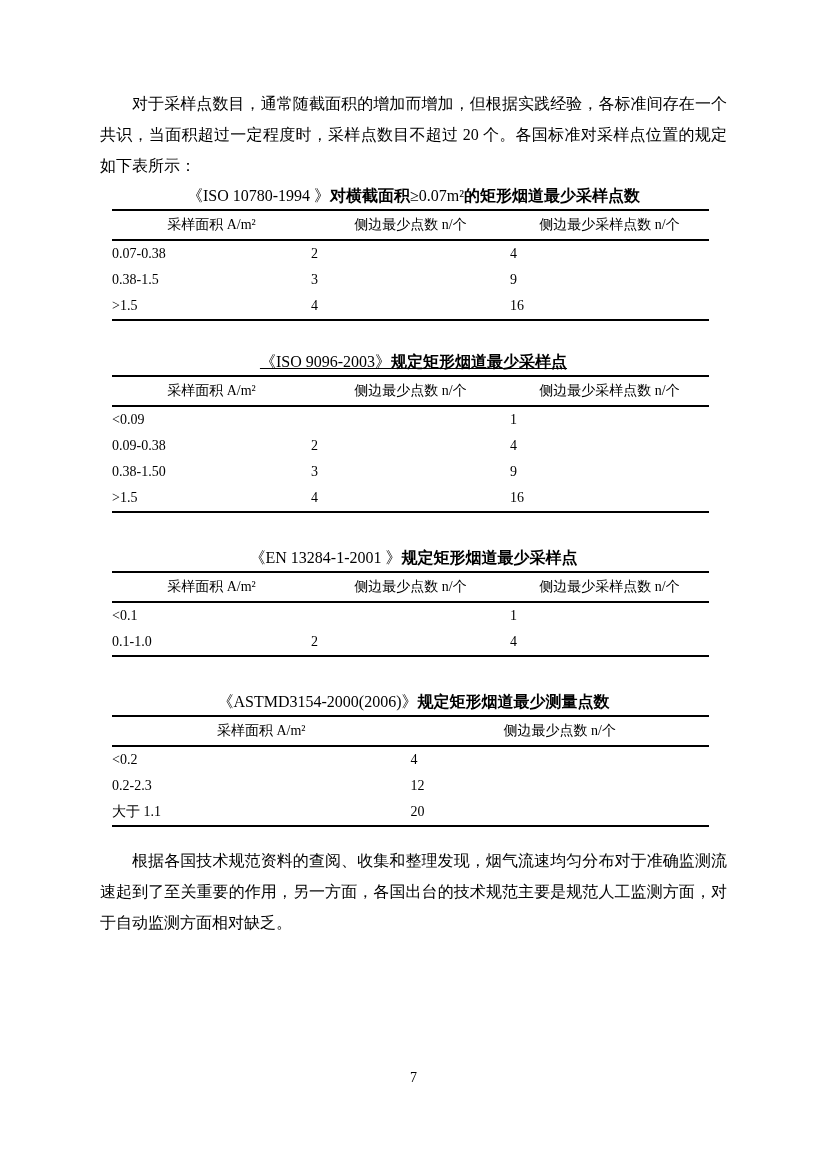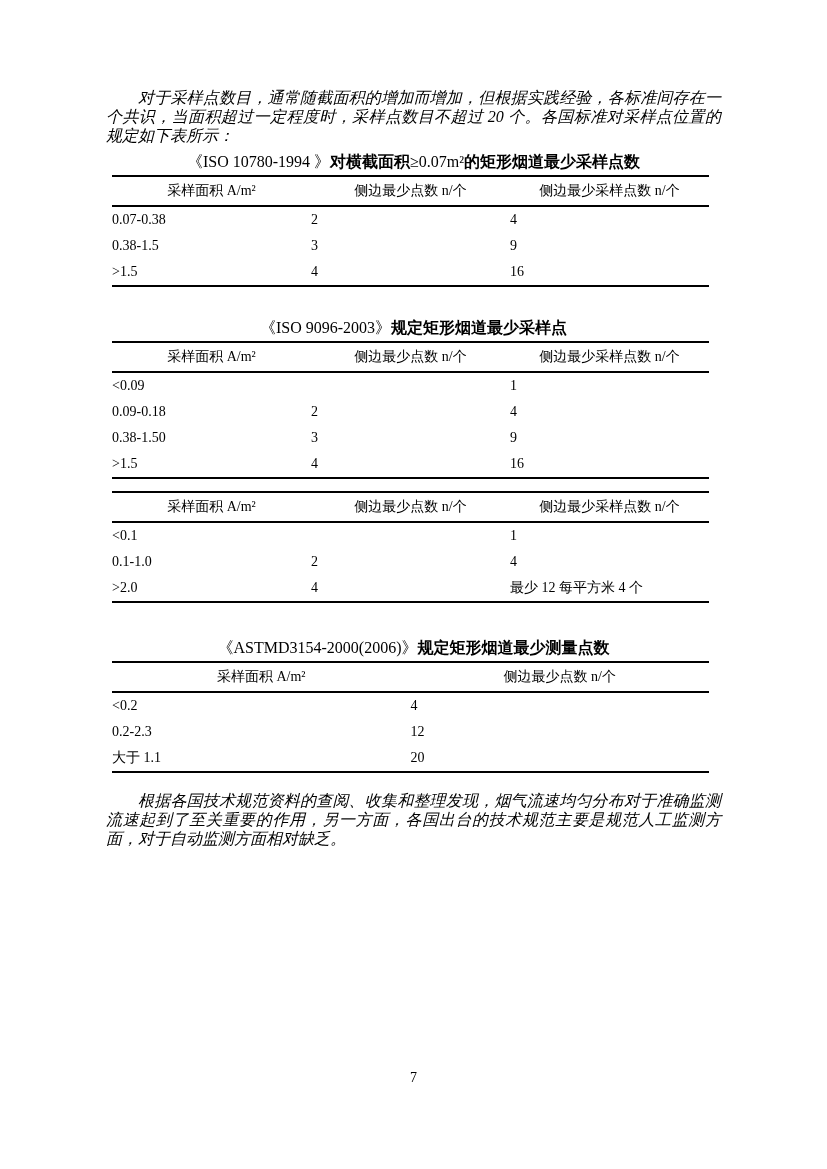--- a/index.html
+++ b/index.html
@@ -8,38 +8,37 @@
     position: relative;
     width: 827px;
     height: 1169px;
     background: #ffffff;
     color: #000000;
     font-family: "Liberation Serif", "DejaVu Serif", serif;
     overflow: hidden;
   }
   .content { position: absolute; left: 100px; top: 0; width: 627px; }
   .para {
-    margin: 6px;
+    margin: 0;
     font-size: 16px;
-    line-height: 19px;
+    line-height: 31px;
     text-align: justify;
     text-indent: 32px;
-    font-style: italic;
   }
   .intro { margin-top: 88px; }
   .conclusion { margin-top: 18px; }
   .tbl-title {
     font-size: 16px;
     line-height: 22px;
     text-align: center;
     white-space: nowrap;
   }
   .t-bold { font-weight: bold; }
   .tbl-block.t1 .tbl-title { margin-top: 4px; }
-  .tbl-block.t2 .tbl-title { margin-top: 30px; }
+  .tbl-block.t2 .tbl-title { margin-top: 30px; text-decoration: underline; }
   .tbl-block.t3 .tbl-title { margin-top: 34px; }
   .tbl-block.t4 .tbl-title { margin-top: 34px; }
   table.tbl {
     width: 597px;
     margin: 2px 0 12px 12px;
     border-collapse: collapse;
     border-top: 2px solid #000;
     border-bottom: 2px solid #000;
     font-size: 14px;
     table-layout: fixed;
@@ -116,63 +115,59 @@
             <th>侧边最少采样点数 n/个</th>
           </tr>
         </thead>
         <tbody>
           <tr>
             <td>&lt;0.09</td>
             <td></td>
             <td>1</td>
           </tr>
           <tr>
-            <td>0.09-0.18</td>
+            <td>0.09-0.38</td>
             <td>2</td>
             <td>4</td>
           </tr>
           <tr>
             <td>0.38-1.50</td>
             <td>3</td>
             <td>9</td>
           </tr>
           <tr>
             <td>&gt;1.5</td>
             <td>4</td>
             <td>16</td>
           </tr>
         </tbody>
       </table>
     </div>
 
     <div class="tbl-block t3">
+      <div class="tbl-title"><span>《EN 13284-1-2001 》</span><span class="t-bold">规定矩形烟道最少采样点</span></div>
       <table class="tbl cols3">
         <thead>
           <tr>
             <th>采样面积 A/m²</th>
             <th>侧边最少点数 n/个</th>
             <th>侧边最少采样点数 n/个</th>
           </tr>
         </thead>
         <tbody>
           <tr>
             <td>&lt;0.1</td>
             <td></td>
             <td>1</td>
           </tr>
           <tr>
             <td>0.1-1.0</td>
             <td>2</td>
             <td>4</td>
           </tr>
-          <tr>
-            <td>&gt;2.0</td>
-            <td>4</td>
-            <td>最少 12 每平方米 4 个</td>
-          </tr>
         </tbody>
       </table>
     </div>
 
     <div class="tbl-block t4">
       <div class="tbl-title"><span>《ASTMD3154-2000(2006)》</span><span class="t-bold">规定矩形烟道最少测量点数</span></div>
       <table class="tbl cols2">
         <thead>
           <tr>
             <th>采样面积 A/m²</th>

